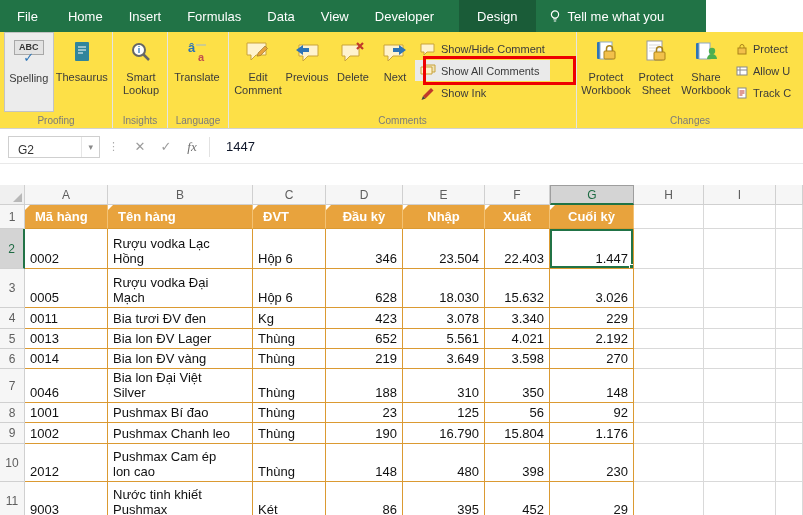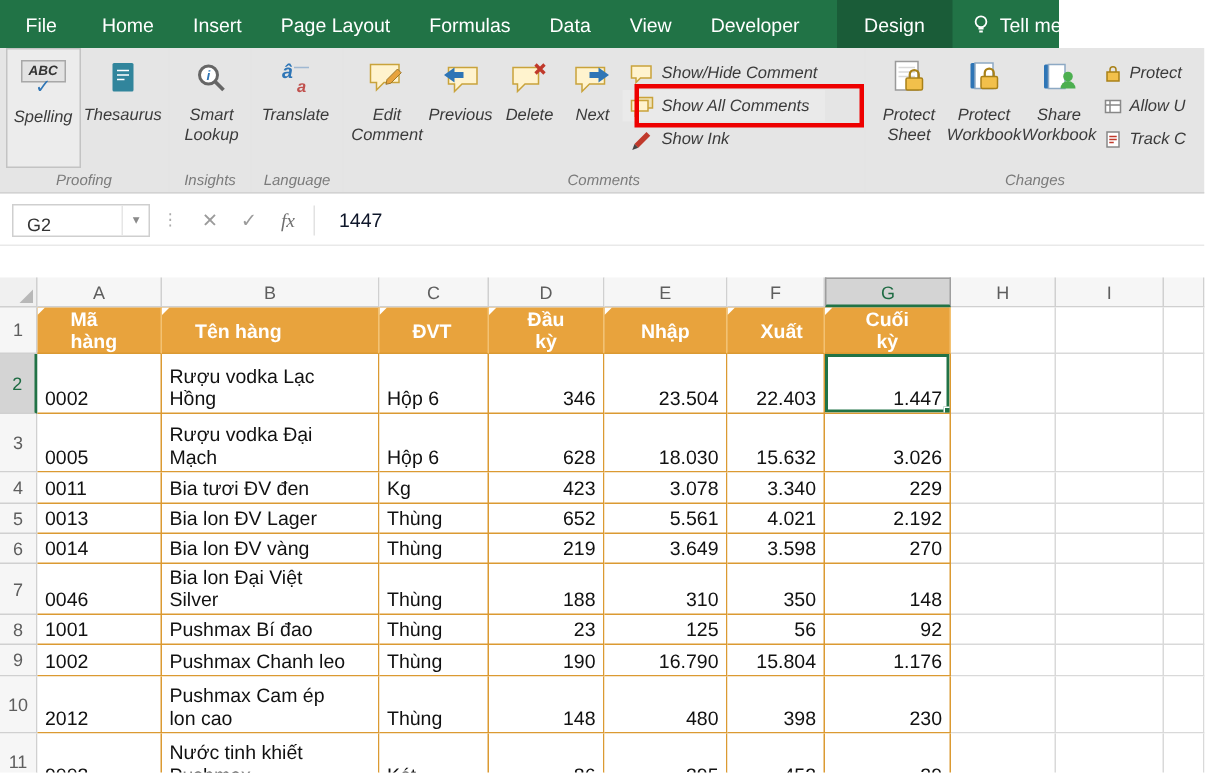--- a/index.html
+++ b/index.html
@@ -10,21 +10,21 @@
   
   .tabbar { position:absolute; left:0; top:0; width:706px; height:32px; background:#217346; display:flex; align-items:stretch; }
   .tab { display:flex; align-items:center; padding:0 13px; color:#fff; font-size:13px; white-space:nowrap; cursor:default; }
   .tab.file { padding:0 17px; }
   .tab.active { background:#fff; color:#217346; }
   .ctx { display:flex; align-items:stretch; background:#1A5C38; margin-left:12px; }
   .ctx .tab { padding:0 18px; }
   .tellme { display:flex; align-items:center; gap:6px; color:#fff; font-size:13px; padding-left:12px; white-space:nowrap; }
 
   
-  .ribbon { position:absolute; left:0; top:32px; width:803px; height:97px; background:#e5e5e5; border-bottom:1px solid #D2D2D2; display:flex;font-style:italic; }
+  .ribbon { position:absolute; left:0; top:32px; width:803px; height:97px; background:#fde047; border-bottom:1px solid #D2D2D2; display:flex; }
   .rgroup { position:relative; height:100%; padding:0 2px 16px 4px; flex:0 0 auto; }
   .rgroup + .rgroup { border-left:1px solid #E4E4E4; }
   .rgroup-label { position:absolute; bottom:2px; left:0; width:100%; text-align:center; font-size:10px; color:#7B7B7B; white-space:nowrap; }
   .gcontent { display:flex; height:100%; }
   .bigbtn { width:50px; display:flex; flex-direction:column; align-items:center; padding-top:5px; font-size:11px; line-height:1.2; color:#3B3B3B; text-align:center; cursor:default; }
   .bigbtn .blabel { margin-top:4px; }
   .bigbtn.w56 { width:57px; }
   .bigbtn.hovered { border:1px solid #C3C3C3; background:#ECECEC; }
   .icon30 { height:30px; display:flex; align-items:center; justify-content:center; }
   .smallcol { display:flex; flex-direction:column; gap:1px; padding-top:6px; }
@@ -56,41 +56,40 @@
   
   .sheet { position:absolute; left:0; top:185px; }
   table { border-collapse:separate; border-spacing:0; table-layout:fixed; width:803px; }
   th, td { overflow:hidden; }
   th { height:20px; background:#F6F6F6; border-right:1px solid #D0D0D0; border-bottom:1px solid #D0D0D0; font-size:12px; font-weight:normal; color:#5E5E5E; text-align:center; vertical-align:middle; }
   th.colsel { background:#D4D4D4; color:#1E6B43; border:1px solid #9E9E9E; border-bottom:2px solid #217346; }
   th.corner { position:relative; background:#F0F0F0; }
   .tri { position:absolute; right:2px; bottom:2px; width:0; height:0; border-bottom:9px solid #B8B8B8; border-left:9px solid transparent; }
   td.rh { background:#F6F6F6; border-right:1px solid #D0D0D0; border-bottom:1px solid #D0D0D0; font-size:12px; color:#5E5E5E; text-align:center; vertical-align:middle; }
   td.rh.rsel { background:#D4D4D4; color:#1E6B43; border-right:2px solid #217346; }
-  td.hc { position:relative; background:#E8A33D; color:#fff; font-weight:bold; font-size:13px; vertical-align:middle; padding:0 22px; border-right:1px solid #F3C273; border-bottom:1px solid #DB9A32; }
+  td.hc { position:relative; background:#E8A33D; color:#fff; font-weight:bold; font-size:13px; vertical-align:middle; padding:0 10px; border-right:1px solid #F3C273; border-bottom:1px solid #DB9A32; }
   td.hc::before { content:""; position:absolute; left:0; top:0; width:0; height:0; border-top:5px solid #fff; border-right:5px solid transparent; }
   td.hc.ctr { text-align:center; }
   td.dc { background:#fff; font-size:13px; color:#111; vertical-align:bottom; padding:1px 5px 2px 5px; border-right:1px solid #DB9A32; border-bottom:1px solid #DB9A32; line-height:15px; }
   td.dc.num { text-align:right; }
   td.dc.wrap { white-space:pre-line; }
   td.ec { background:#fff; border-right:1px solid #D9D9D9; border-bottom:1px solid #D9D9D9; }
   td.selcell { position:relative; }
   .selbox { position:absolute; left:0; top:0; right:0; bottom:0; border:2px solid #217346; pointer-events:none; z-index:5; }
   .fillhandle { position:absolute; right:-2px; bottom:-2px; width:6px; height:6px; background:#217346; border:1px solid #fff; z-index:6; }
 </style>
 </head>
 <body>
 
 <div class="screen">
 
   <div class="tabbar">
     <div class="tab file">File</div>
     <div class="tab">Home</div>
     <div class="tab">Insert</div>
-    <div class="tab">Page Layout</div>
     <div class="tab">Formulas</div>
     <div class="tab">Data</div>
     <div class="tab">View</div>
     <div class="tab">Developer</div>
     <div class="ctx">
       <div class="tab">Design</div>
     </div>
     <div class="tellme">
       <svg width="14" height="15" viewBox="0 0 14 15">
           <circle cx="7" cy="5.5" r="3.6" fill="none" stroke="#fff" stroke-width="1.2"></circle>
@@ -218,38 +217,38 @@
         </div>
       </div>
       <div class="rgroup-label">Comments</div>
     </div>
 
     <div class="rgroup g-changes">
       <div class="gcontent">
         <div class="bigbtn">
           <div class="icon30">
             <svg width="24" height="26" viewBox="0 0 24 26">
+                <rect x="3" y="3" width="15" height="17" rx="1" fill="#2E75B6"></rect>
+                <rect x="6" y="3" width="12" height="17" fill="#fff" stroke="#8DA9C4"></rect>
+                <rect x="10" y="12" width="11" height="8" rx="1" fill="#F2C04B" stroke="#A98118"></rect>
+                <path d="M12.5 12 v-2.3 a3 3 0 0 1 6 0 V12" fill="none" stroke="#A98118" stroke-width="1.5"></path>
+              </svg>
+          </div>
+          <span class="blabel">Protect Workbook</span>
+        </div>
+        <div class="bigbtn">
+          <div class="icon30">
+            <svg width="24" height="26" viewBox="0 0 24 26">
                 <rect x="3" y="2" width="15" height="19" fill="#fff" stroke="#9A9A9A"></rect>
                 <path d="M5 6h11M5 9h11M5 12h11" stroke="#D9D9D9" fill="none"></path>
                 <rect x="10" y="13" width="11" height="8" rx="1" fill="#F2C04B" stroke="#A98118"></rect>
                 <path d="M12.5 13 v-2.3 a3 3 0 0 1 6 0 V13" fill="none" stroke="#A98118" stroke-width="1.5"></path>
               </svg>
           </div>
           <span class="blabel">Protect Sheet</span>
-        </div>
-        <div class="bigbtn">
-          <div class="icon30">
-            <svg width="24" height="26" viewBox="0 0 24 26">
-                <rect x="3" y="3" width="15" height="17" rx="1" fill="#2E75B6"></rect>
-                <rect x="6" y="3" width="12" height="17" fill="#fff" stroke="#8DA9C4"></rect>
-                <rect x="10" y="12" width="11" height="8" rx="1" fill="#F2C04B" stroke="#A98118"></rect>
-                <path d="M12.5 12 v-2.3 a3 3 0 0 1 6 0 V12" fill="none" stroke="#A98118" stroke-width="1.5"></path>
-              </svg>
-          </div>
-          <span class="blabel">Protect Workbook</span>
         </div>
         <div class="bigbtn">
           <div class="icon30">
             <svg width="26" height="26" viewBox="0 0 26 26">
                 <rect x="3" y="4" width="14" height="16" rx="1" fill="#2E75B6"></rect>
                 <rect x="6" y="4" width="11" height="16" fill="#fff" stroke="#8DA9C4"></rect>
                 <circle cx="19" cy="12" r="3.2" fill="#4CAF50"></circle>
                 <path d="M14 20 a5 5 0 0 1 10 0 z" fill="#4CAF50"></path>
               </svg>
           </div>

